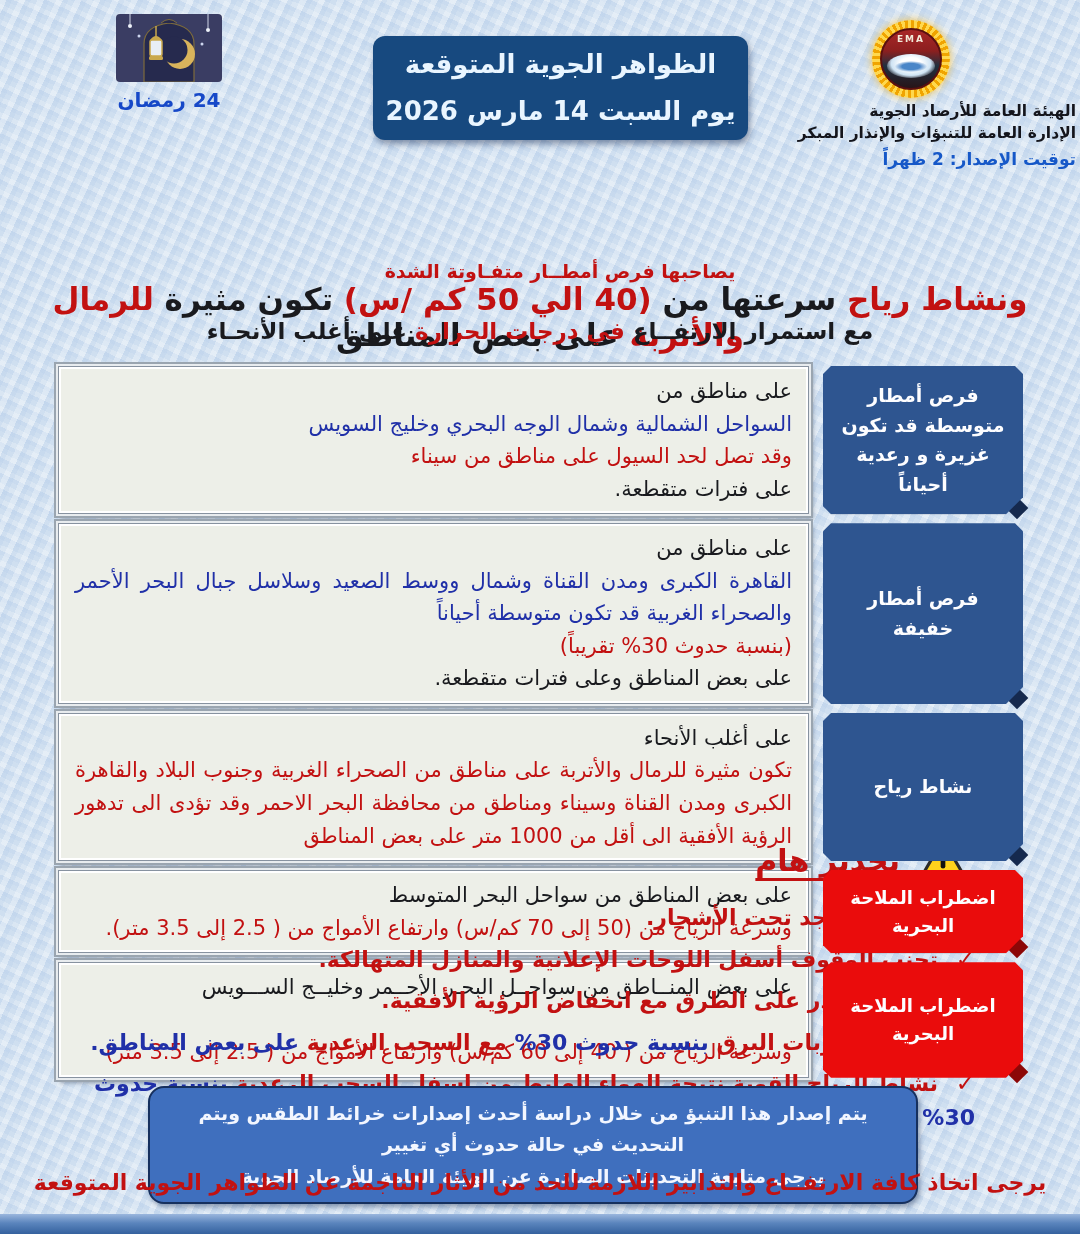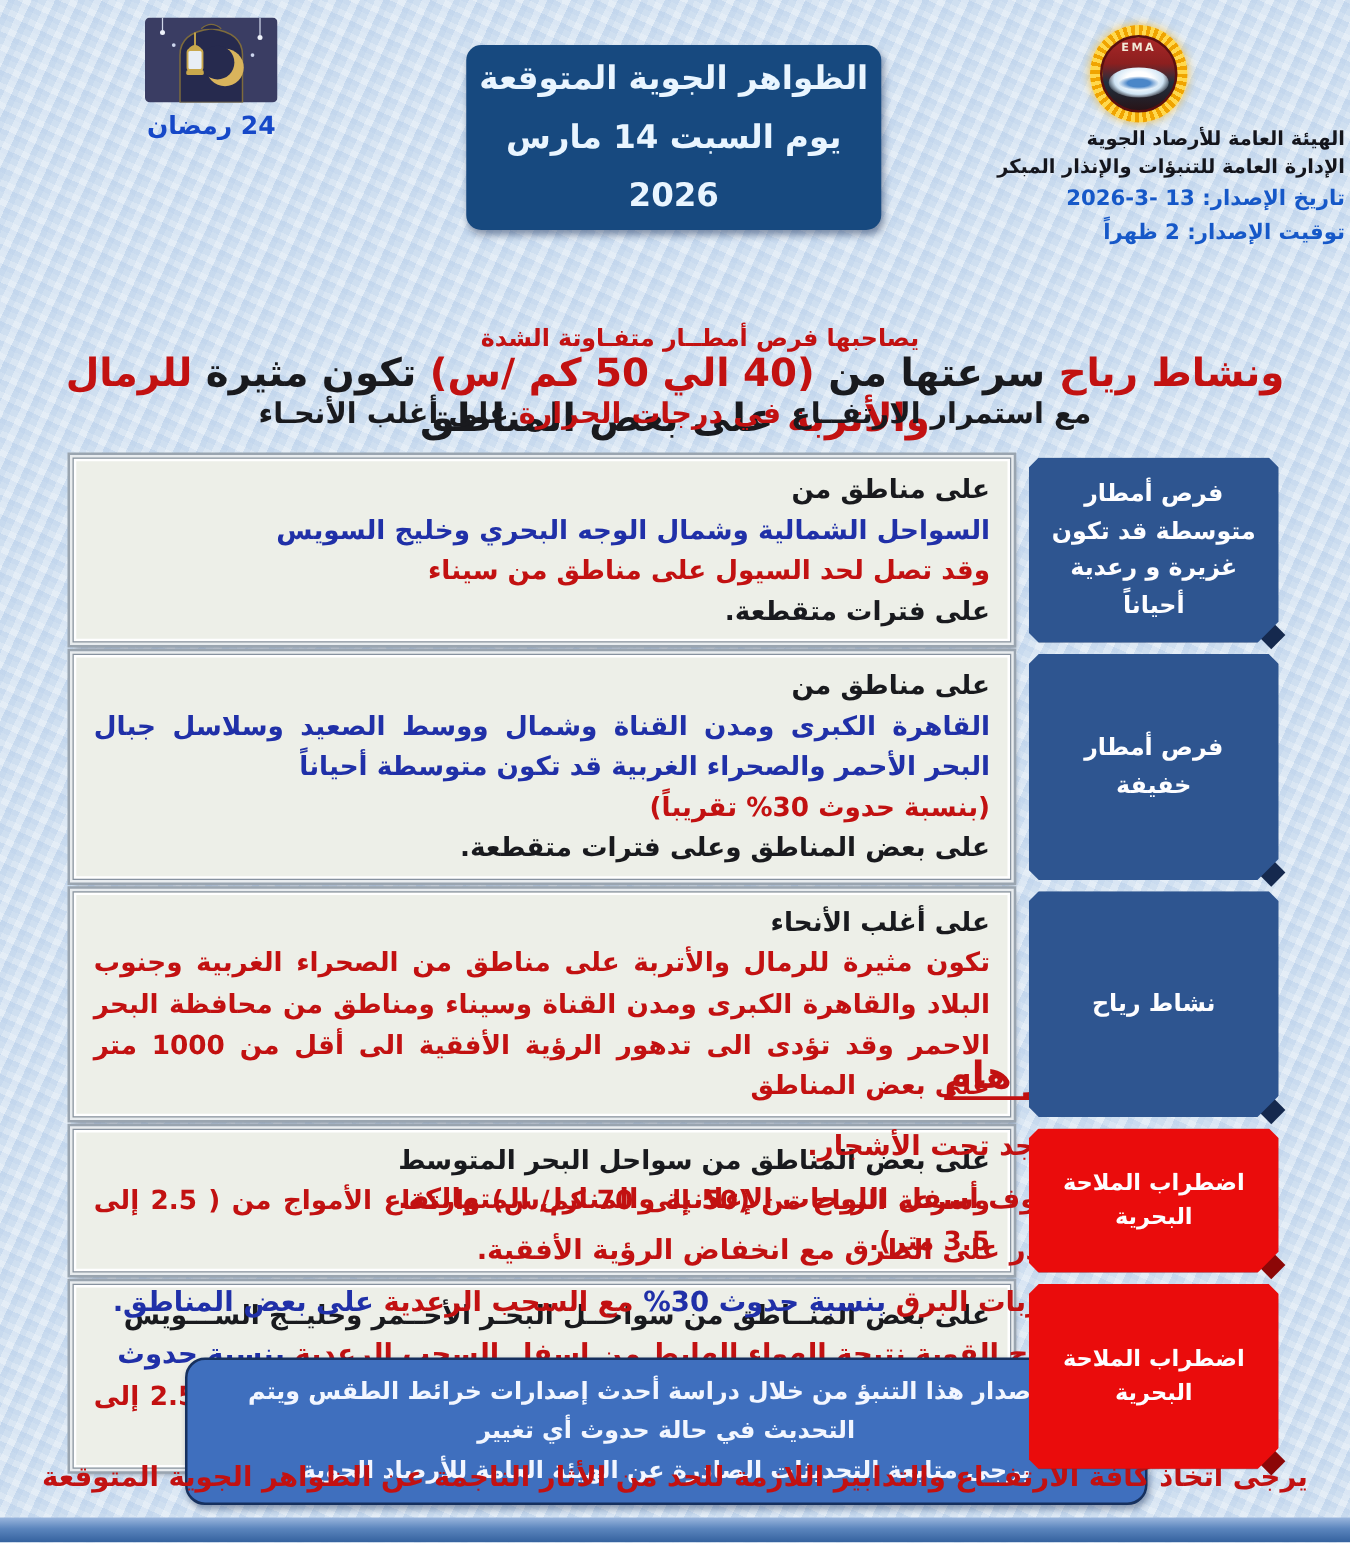--- a/index.html
+++ b/index.html
@@ -9,21 +9,21 @@
     background:
       repeating-linear-gradient(115deg, rgba(255,255,255,.30) 0 6px, rgba(173,199,231,.22) 6px 11px, rgba(255,255,255,0) 11px 17px),
       repeating-linear-gradient(25deg, rgba(188,209,236,.28) 0 4px, rgba(255,255,255,.22) 4px 9px, rgba(255,255,255,0) 9px 14px),
       #cfdff0;
   }
   
   .lantern{position:absolute;left:116px;top:14px;width:106px;height:68px;}
   .ramadan-label{position:absolute;left:110px;top:88px;width:118px;text-align:center;
     color:#1648c8;font-weight:800;font-size:20px;}
   .title-box{
-    position:absolute;left:373px;top:36px;width:332px;min-height:104px;
+    position:absolute;left:373px;top:36px;width:375px;min-height:104px;
     background:#17497f;border-radius:12px;color:#e9f5ff;
     display:flex;flex-direction:column;justify-content:center;text-align:center;
     font-weight:800;font-size:26px;line-height:1.8;box-shadow:2px 4px 6px rgba(20,40,80,.45);
     padding:4px 8px;box-sizing:border-box;
   }
   .logo{position:absolute;left:872px;top:20px;width:78px;height:78px;}
   .logo .sun{position:absolute;inset:0;border-radius:50%;
     background:repeating-conic-gradient(#f0a400 0deg 5deg,#ffd84d 5deg 10deg);
     box-shadow:0 0 8px rgba(255,190,40,.85);}
   .logo .disc{position:absolute;inset:8px;border-radius:50%;overflow:hidden;border:2px solid #5a1010;
@@ -47,21 +47,21 @@
   .seg-blue{color:#2030a8;}
   .seg-black{color:#191a1e;}
   .seg-navy{color:#191c74;}
   
   .rows{position:absolute;top:366px;left:58px;width:965px;display:flex;flex-direction:column;gap:9px;direction:rtl;}
   .row{display:flex;gap:14px;align-items:stretch;}
   .content{
     flex:1;background:#edefe8;border:1px solid #8792a0;
     box-shadow:0 0 0 2px #e8ecef,0 0 0 4px #9aa5b0,3px 4px 4px 1px rgba(60,70,90,.45),inset 0 0 0 2px #ffffff;
     padding:8px 16px;box-sizing:border-box;
-    font-weight:700;font-size:21px;line-height:1.55;text-align:justify;text-align-last:right;
+    font-weight:400;font-size:21px;line-height:1.55;text-align:justify;text-align-last:right;
     display:flex;flex-direction:column;justify-content:center;
   }
   .c1{min-height:78px;} .c2{min-height:100px;} .c3{min-height:110px;} .c4{min-height:80px;} .c5{min-height:74px;}
   .label{flex:0 0 200px;position:relative;display:flex;justify-content:flex-end;}
   .label .fold{position:absolute;z-index:0;right:-2px;bottom:-2px;width:16px;height:16px;transform:rotate(45deg);}
   .label .label-text{
     position:relative;z-index:1;width:100%;display:flex;align-items:center;justify-content:center;
     text-align:center;color:#fdfdff;font-weight:800;padding:8px 12px;box-sizing:border-box;line-height:1.55;
     clip-path:polygon(0 8px,8px 0,calc(100% - 8px) 0,100% 8px,100% calc(100% - 17px),calc(100% - 17px) 100%,8px 100%,0 calc(100% - 8px));
     filter:drop-shadow(2px 3px 3px rgba(20,30,60,.5));
@@ -120,21 +120,20 @@
   <div class="logo">
     <div class="sun"></div>
     <div class="disc">
       <div class="ema">EMA</div>
       <div class="cloud"></div>
     </div>
   </div>
   <div class="org-block">
     <div class="org-line">الهيئة العامة للأرصاد الجوية</div>
     <div class="org-line">الإدارة العامة للتنبؤات والإنذار المبكر</div>
-    <div class="issue-line">تاريخ الإصدار: 13 -3-2026</div>
     <div class="issue-line">توقيت الإصدار: 2 ظهراً</div>
   </div>
 
   <div class="intro intro-sub">يصاحبها فرص أمطــار متفـاوتة الشدة</div>
   <div class="intro intro-l3"><span class="seg-red">ونشاط رياح </span><span class="seg-black">سرعتها من </span><span class="seg-red">(40 الي 50 كم /س)</span><span class="seg-black"> تكون مثيرة </span><span class="seg-red">للرمال والأتربة</span><span class="seg-black"> على بعض المناطق</span></div>
   <div class="intro intro-l4"><span class="seg-black">مع استمرار الارتفــاع </span><span class="seg-red">في درجات الحرارة </span><span class="seg-black">على أغلب الأنحـاء</span></div>
 
   <div class="rows">
 
     <div class="row">

